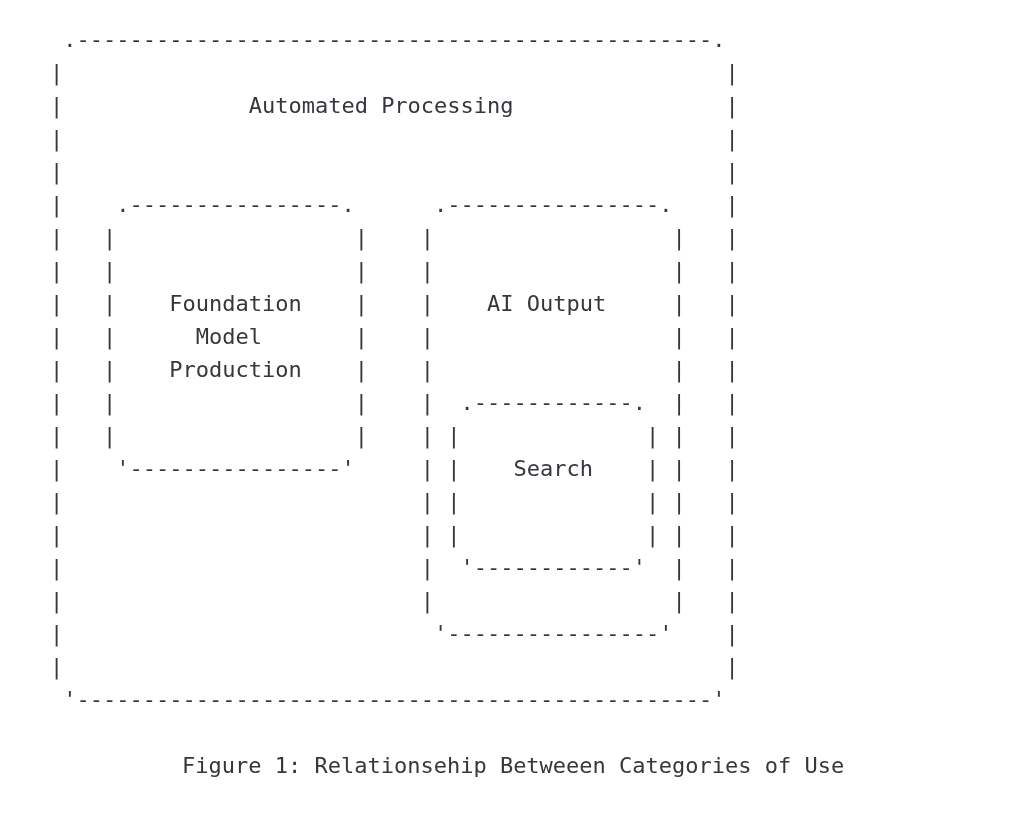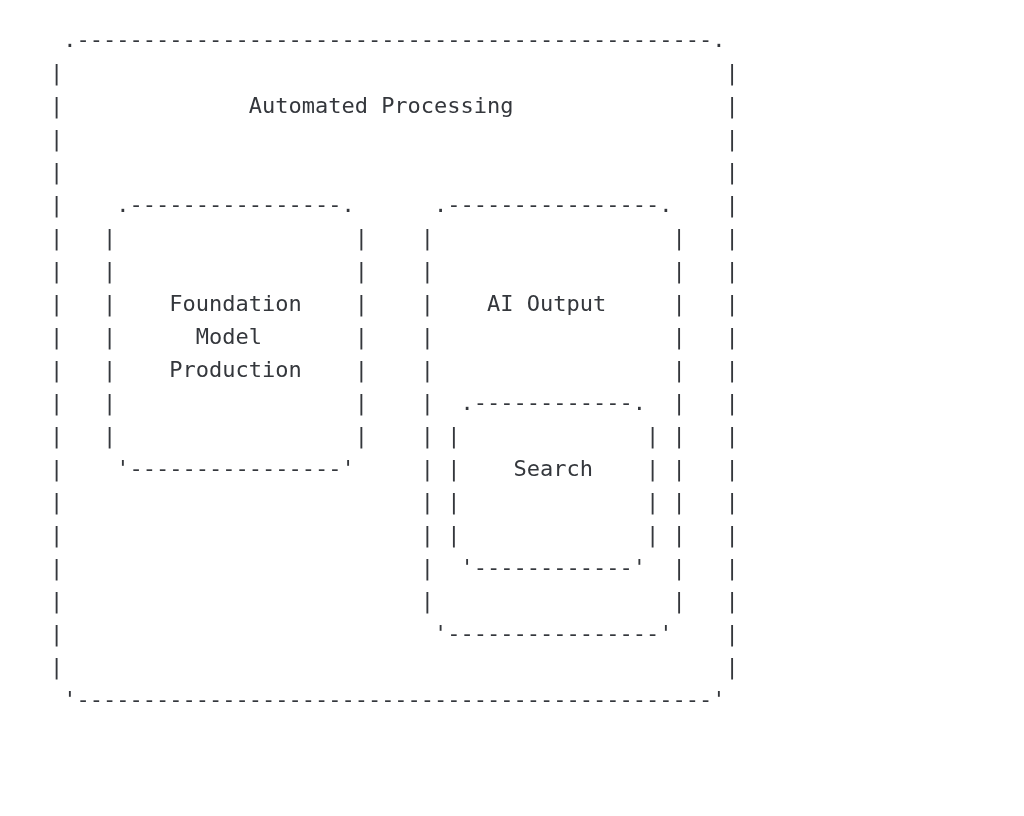--- a/index.html
+++ b/index.html
@@ -57,13 +57,14 @@
 |   |                  |    |  .------------.  |   |
 |   |                  |    | |              | |   |
 |    '----------------'     | |    Search    | |   |
 |                           | |              | |   |
 |                           | |              | |   |
 |                           |  '------------'  |   |
 |                           |                  |   |
 |                            '----------------'    |
 |                                                  |
  '------------------------------------------------'</pre>
+  <pre class="caption">Figure 1: Relationsehip Betweeen Categories of Use</pre>
 </div>
 
 </body></html>

